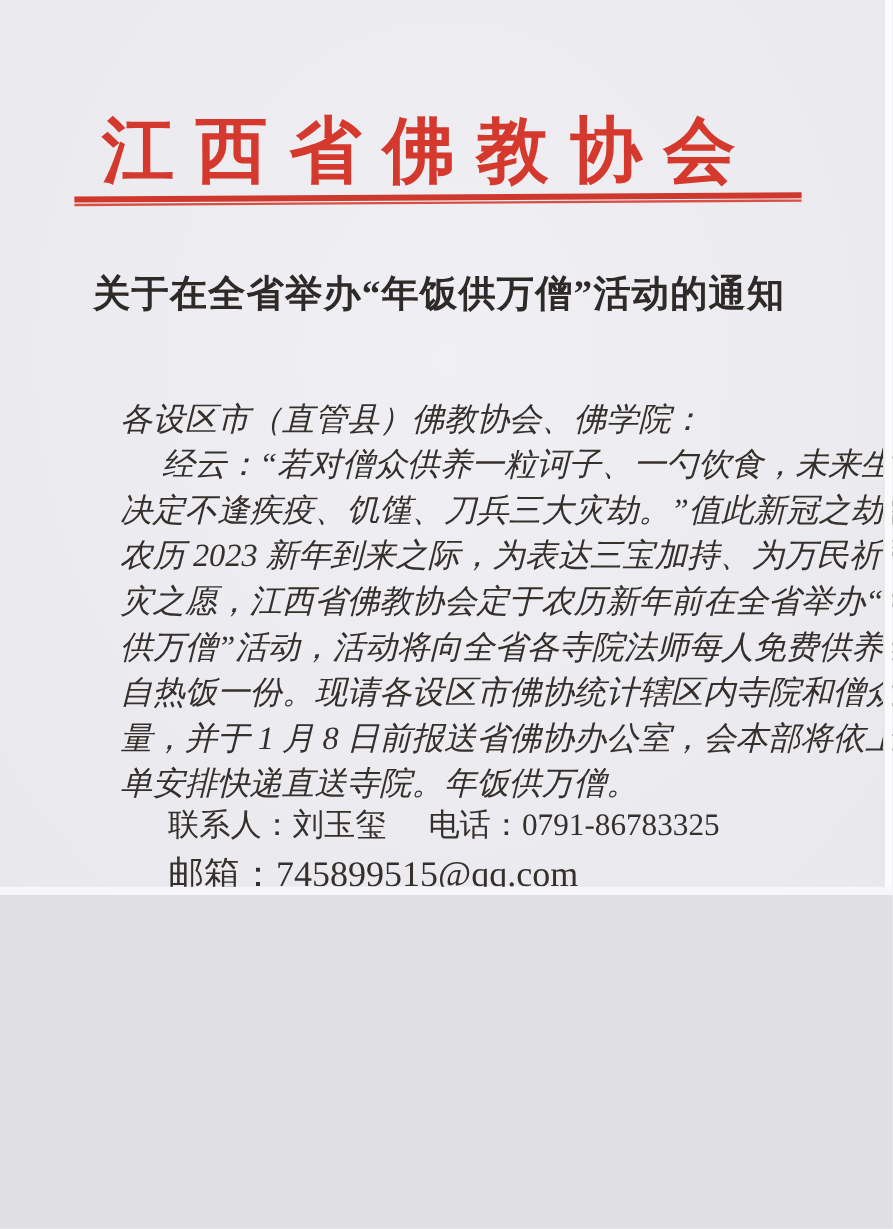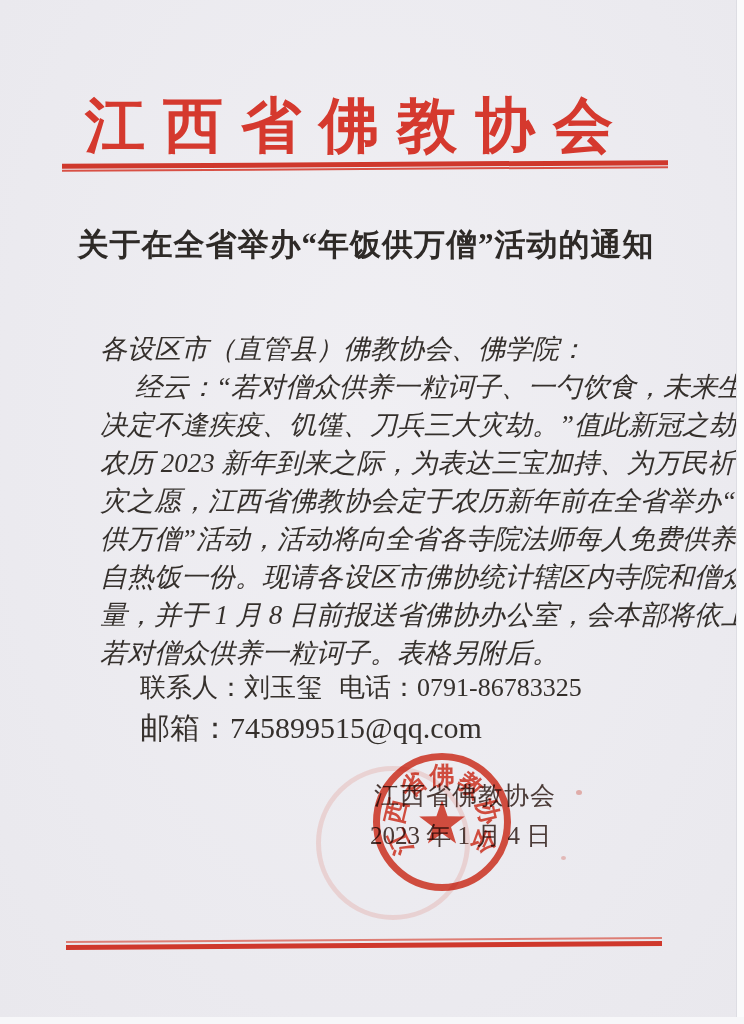--- a/index.html
+++ b/index.html
@@ -1,17 +1,17 @@
 <!DOCTYPE html>
 <html lang="zh"><head>
 <meta charset="utf-8">
 <style>
   html,body { margin:0; padding:0; background:#dfdfe4; }
   .page {
-    position:relative; width:744px; height:1024px; margin:0 auto;
+    position:relative; width:744px; height:746px; margin:0 auto;
     background:#eeedf1;
     background-image: radial-gradient(ellipse at 50% 40%, #f0eff3 0%, #ebeaef 70%, #e9e8ed 100%);
     overflow:hidden;
     font-family:"Liberation Serif", serif;
     color:#35302c;
   }
   .edge-right { position:absolute; top:0; right:0; width:7px; height:100%; background:#fbfbfc; border-left:1px solid #dddde3; }
   .edge-bottom { position:absolute; bottom:0; left:0; width:100%; height:7px; background:#f7f7f9; }
 
   .org-header {
@@ -28,21 +28,21 @@
     text-align:center; font-size:31px; font-weight:bold; color:#2e2a27;
     letter-spacing:1px; white-space:nowrap;
   }
 
   .body-block { position:absolute; top:330px; left:100px; width:548px; font-size:27px; color:#35302c; }
   .body-line { height:38px; line-height:38px; white-space:nowrap;font-style:italic; }
   .body-line:nth-child(2) { text-indent:35px; }
 
   .contact-row { position:absolute; top:670px; left:140px; font-size:26px; white-space:nowrap; }
   .email-row   { position:absolute; top:708px; left:140px; font-size:30px; white-space:nowrap; }
-  .phone-group { margin-left:17px; }
+  .phone-group { margin-left:35px; }
 
   .signature-org  { position:absolute; top:779px; left:374px; width:180px; text-align:center; font-size:25px; letter-spacing:1px; color:#4a3a36; white-space:nowrap; }
   .signature-date { position:absolute; top:819px; left:370px; width:180px; text-align:left; font-size:25px; color:#4a3a36; white-space:nowrap; }
 
   .seal-ghost {
     position:absolute; top:766px; left:316px; width:144px; height:144px;
     border:5px solid rgba(216,92,78,0.18); border-radius:50%;
   }
   .seal-svg { position:absolute; top:742px; left:362px; opacity:0.88; mix-blend-mode:multiply; }
   .seal-char { font-size:25px; font-weight:bold; fill:#dc3a28; }
@@ -70,21 +70,21 @@
 
   <div class="body-block">
     <div class="body-line">各设区市（直管县）佛教协会、佛学院：</div>
     <div class="body-line">经云：“若对僧众供养一粒诃子、一勺饮食，未来生中</div>
     <div class="body-line">决定不逢疾疫、饥馑、刀兵三大灾劫。”值此新冠之劫将尽、</div>
     <div class="body-line">农历 2023 新年到来之际，为表达三宝加持、为万民祈福消</div>
     <div class="body-line">灾之愿，江西省佛教协会定于农历新年前在全省举办“年饭</div>
     <div class="body-line">供万僧”活动，活动将向全省各寺院法师每人免费供养全素</div>
     <div class="body-line">自热饭一份。现请各设区市佛协统计辖区内寺院和僧众的数</div>
     <div class="body-line">量，并于 1 月 8 日前报送省佛协办公室，会本部将依上报名</div>
-    <div class="body-line">若对僧众供养一粒诃子。表格另附后。</div>
+    <div class="body-line">单安排快递直送寺院。年饭供万僧。</div>
   </div>
 
   <div class="contact-row">
     <span>联系人：</span><span>刘玉玺</span><span class="phone-group"><span>电话：</span><span>0791-86783325</span></span>
   </div>
 
   <div class="email-row">
     <span>邮箱：</span><span>745899515@qq.com</span>
   </div>
 

